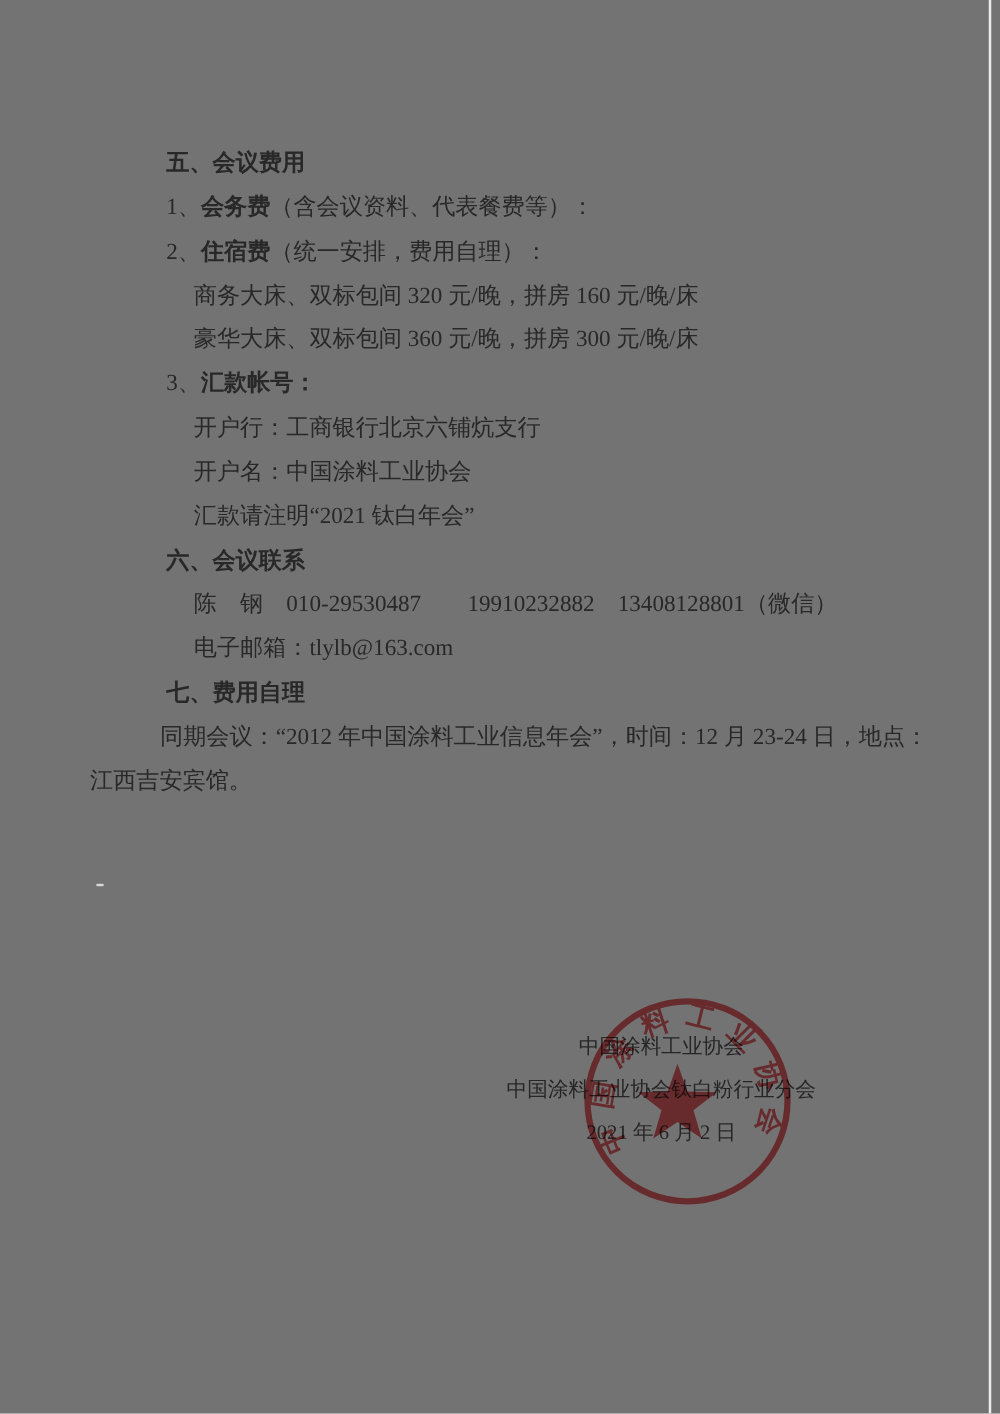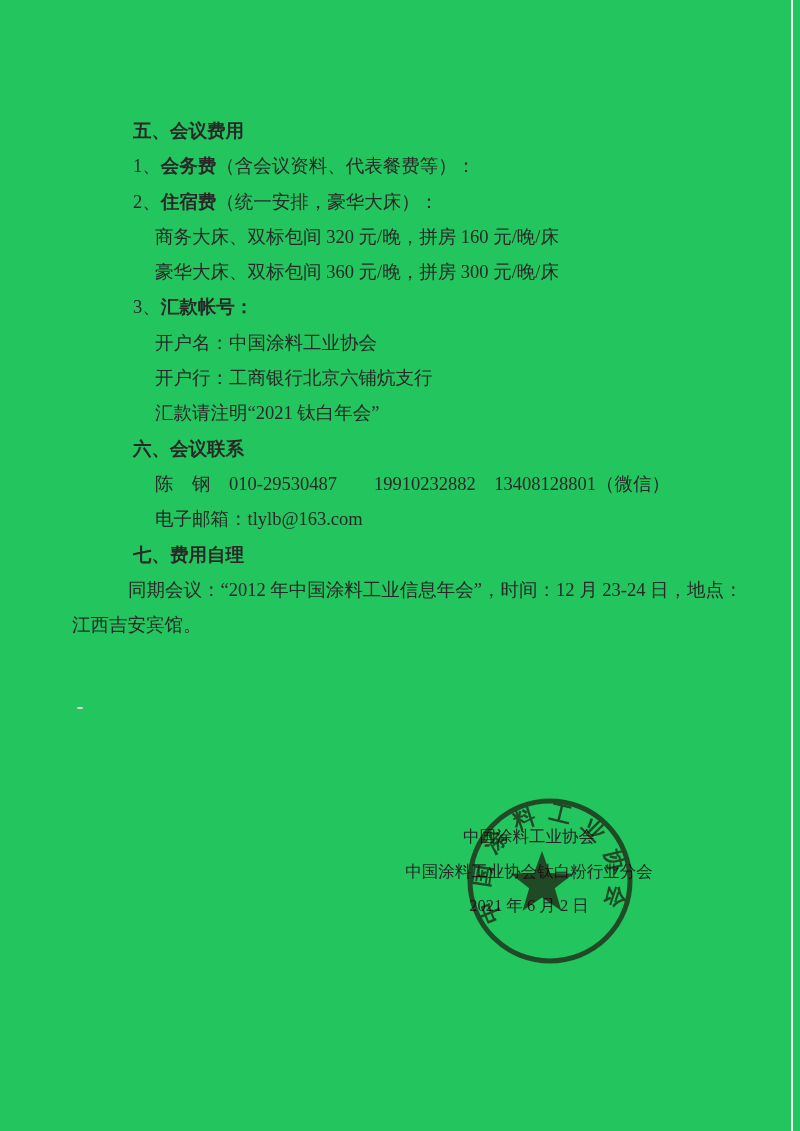--- a/index.html
+++ b/index.html
@@ -1,19 +1,19 @@
 <!DOCTYPE html>
 <html><head>
 <meta charset="utf-8">
 <style>
   html,body{margin:0;padding:0;background:#ffffff;}
   .page{
     position:relative;
     width:800px;height:1131px;
-    background:#22c55e;
+    background:#737373;
     overflow:hidden;
     font-family:"Liberation Serif", serif;
     color:#282828;
   }
   .content{
     position:absolute;
     left:72px;top:114px;width:660px;
     font-size:18.5px;
     line-height:35.3px;
   }
@@ -57,26 +57,26 @@
   }
 </style>
 </head>
 <body>
 
 <div class="page">
 
   <div class="content">
     <div class="line ind-h b">五、会议费用</div>
     <div class="line ind-h"><span>1、</span><span class="b">会务费</span><span>（含会议资料、代表餐费等）：</span></div>
-    <div class="line ind-h"><span>2、</span><span class="b">住宿费</span><span>（统一安排，豪华大床）：</span></div>
+    <div class="line ind-h"><span>2、</span><span class="b">住宿费</span><span>（统一安排，费用自理）：</span></div>
     <div class="line ind-s">商务大床、双标包间 320 元/晚，拼房 160 元/晚/床</div>
     <div class="line ind-s">豪华大床、双标包间 360 元/晚，拼房 300 元/晚/床</div>
     <div class="line ind-h"><span>3、</span><span class="b">汇款帐号：</span></div>
+    <div class="line ind-s">开户行：工商银行北京六铺炕支行</div>
     <div class="line ind-s">开户名：中国涂料工业协会</div>
-    <div class="line ind-s">开户行：工商银行北京六铺炕支行</div>
     <div class="line ind-s">汇款请注明“2021 钛白年会”</div>
     <div class="line ind-h b">六、会议联系</div>
     <div class="line ind-s">陈　钢　010-29530487　　19910232882　13408128801（微信）</div>
     <div class="line ind-s">电子邮箱：tlylb@163.com</div>
     <div class="line ind-h b">七、费用自理</div>
     <div class="line ind-p">同期会议：“2012 年中国涂料工业信息年会”，时间：12 月 23-24 日，地点：</div>
     <div class="line">江西吉安宾馆。</div>
   </div>
 
   <div class="signature">

